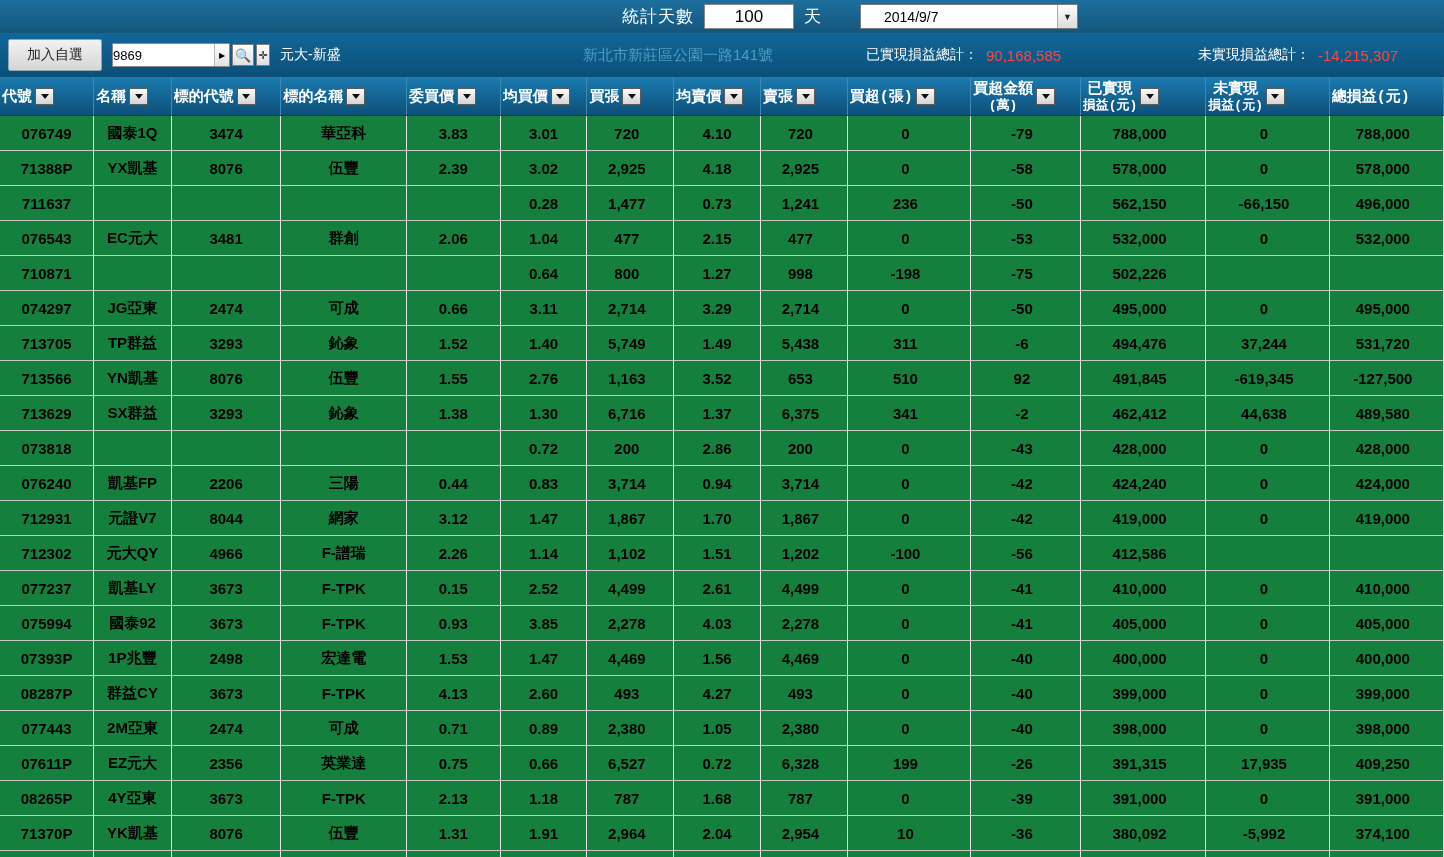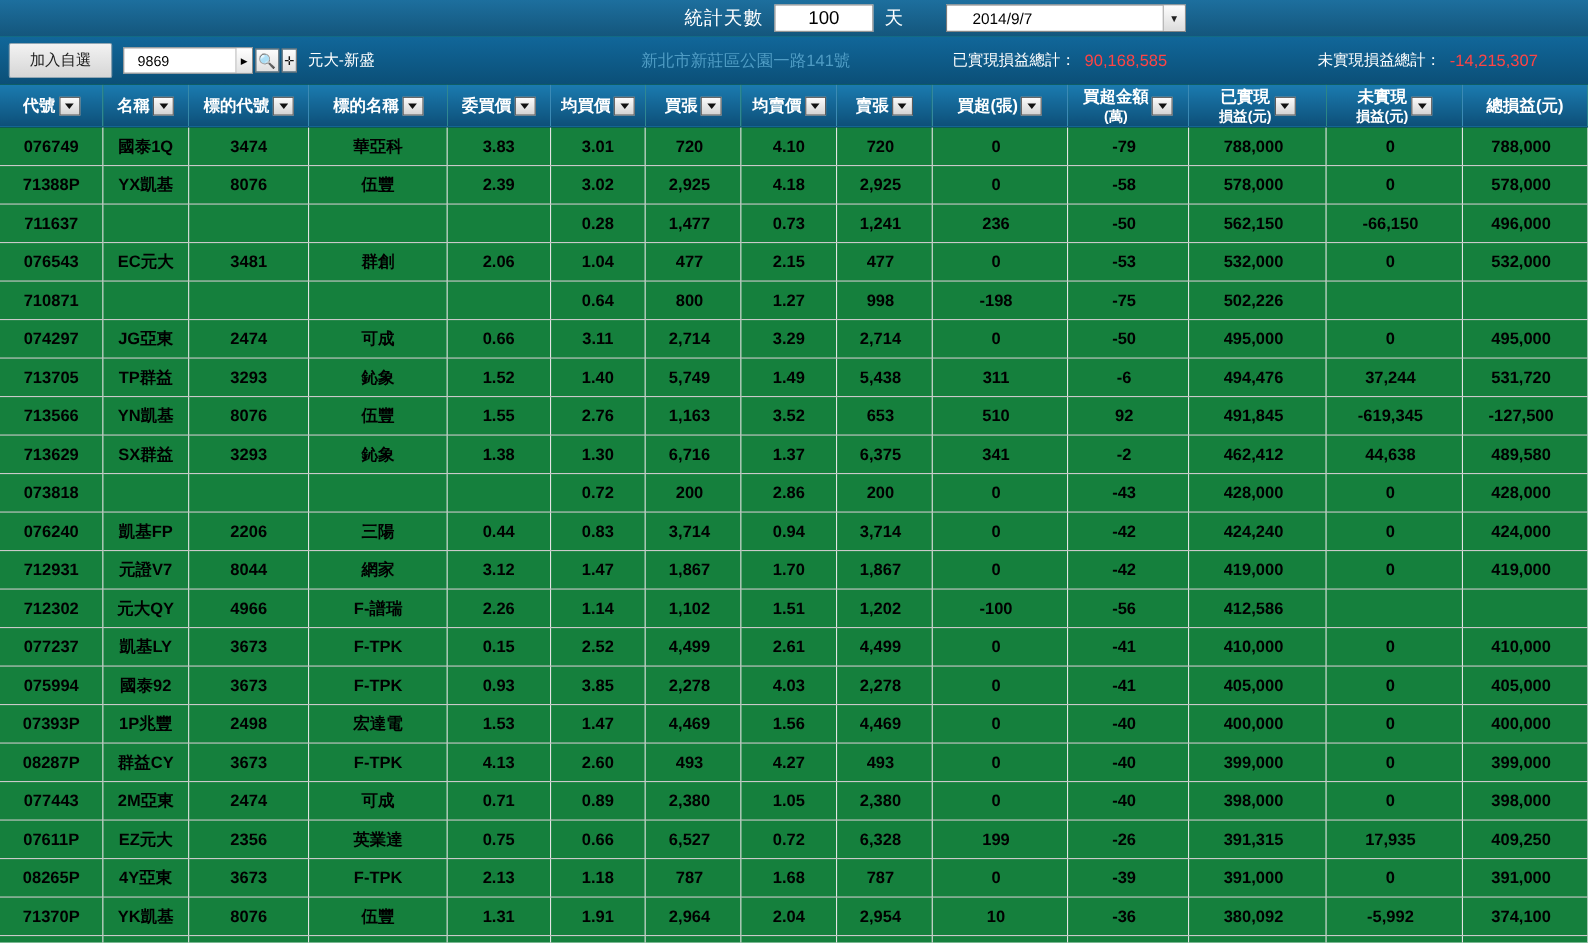--- a/index.html
+++ b/index.html
@@ -97,21 +97,21 @@
   .code-box {
     margin-left: 10px;
     width: 118px;
     height: 24px;
     background: #fff;
     border: 1px solid #8a8a8a;
     display: flex;
     align-items: center;
     box-sizing: border-box;
   }
-  .code-box .ctext { padding-left: 12px; font-size: 13px; color: #000; flex: 1; }
+  .code-box .ctext { padding-left: 0; font-size: 13px; color: #000; flex: 1; }
   .code-box .cspin {
     width: 14px; height: 22px;
     border-left: 1px solid #bbb;
     display:flex;align-items:center;justify-content:center;
     font-size: 8px;
     background: linear-gradient(to bottom,#fff,#e2e2e2);
   }
   .mini-btn {
     width: 22px; height: 22px;
     margin-left: 2px;
@@ -162,22 +162,23 @@
     border-bottom: 1px solid #0a3f61;
     padding: 0 2px;
     position: relative;
     text-align: center;
     white-space: nowrap;
     overflow: hidden;
   }
   th .hdr-in {
     display: flex;
     align-items: center;
-    justify-content: center;
+    justify-content: flex-start;
     gap: 3px;
+    font-family: Liberation Mono, monospace;
   }
   th .hdr-label { overflow: hidden; }
   th .sort-btn {
     width: 17px; height: 15px;
     background: linear-gradient(to bottom,#fbfbfb,#d4d4d4);
     border: 1px solid #5c5c5c;
     display:flex;align-items:center;justify-content:center;
     flex: 0 0 auto;
   }
   th .sort-btn .tri {

